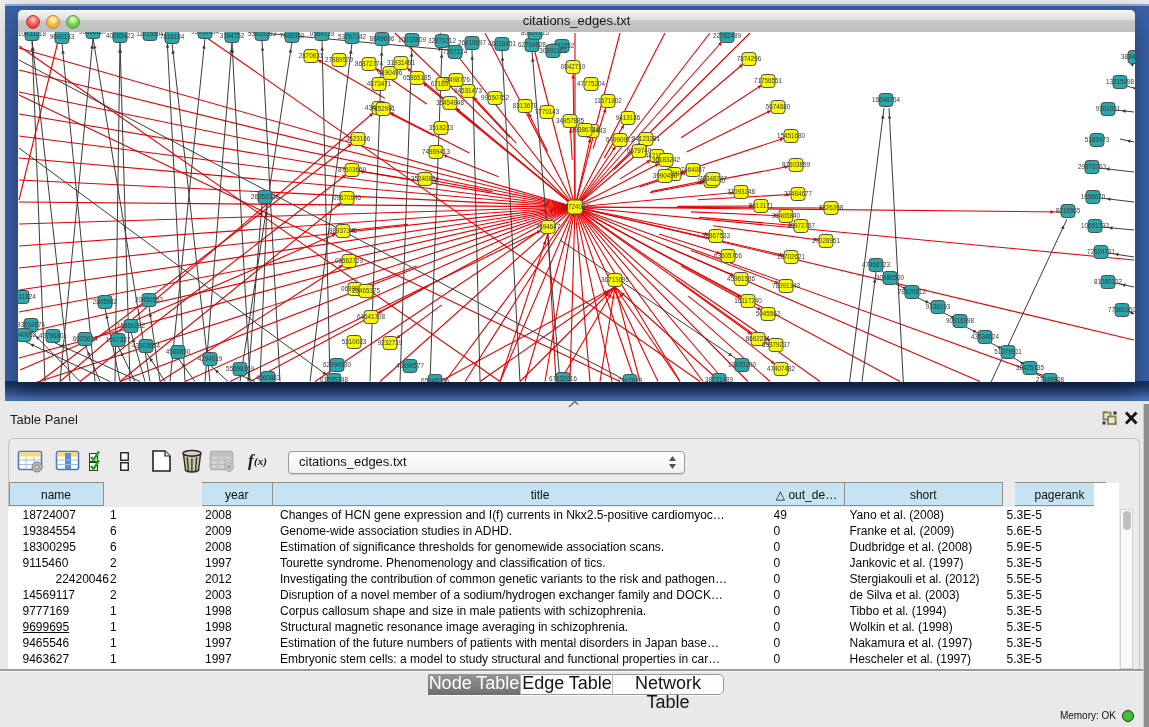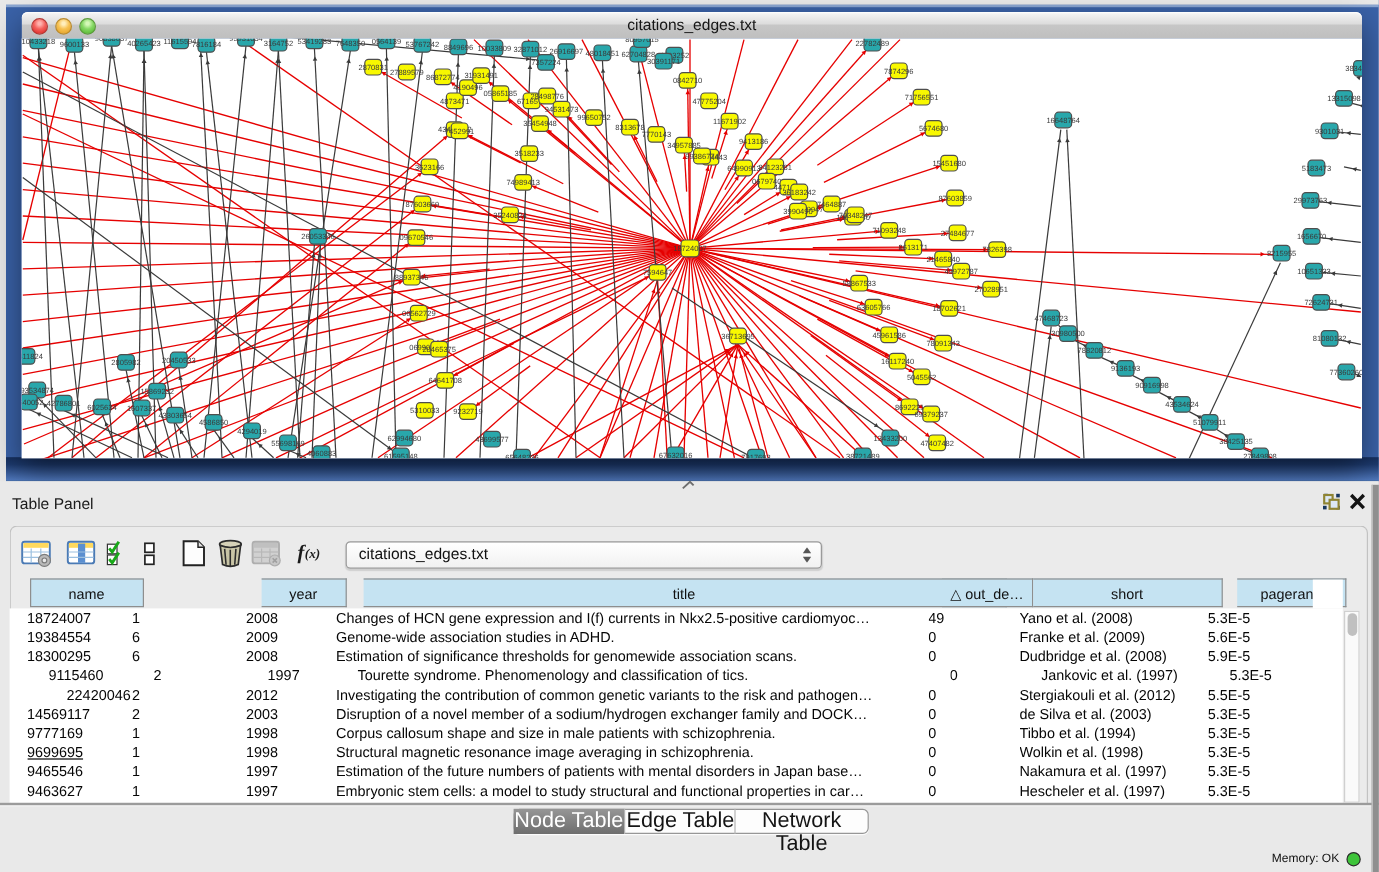--- a/index.html
+++ b/index.html
@@ -753,25 +753,25 @@
   <text x="6" y="15" font-family="Liberation Serif, serif" font-style="italic" font-weight="bold" font-size="11" fill="#1a1a1a">(x)</text>
  </g>
 </svg>
 <div class="abs" id="dropdown">
     <div class="abs" id="ddtext">citations_edges.txt</div>
   <svg class="abs" style="right:7px;top:4px" width="9" height="13">
       <path d="M4.5 0 L8 5 L1 5 Z" fill="#555"></path>
       <path d="M4.5 13 L8 8 L1 8 Z" fill="#555"></path>
     </svg>
 </div>
-<div class="abs" id="thead" style="left:16px;top:482px;padding-left:40px;">
+<div class="abs" id="thead" style="left:0;top:482px;padding-left:40px;">
     <div class="th" style="left:8.5px;width:95px;border-left:1px solid #8e8e8e;">name</div>
     <div class="th" style="left:103.5px;width:98.5px;margin-top:32px;">in_degree</div>
     <div class="th" style="left:202px;width:70.5px;">year</div>
-    <div class="th" style="left:272.5px;width:536px;margin-left:14px;">title</div>
+    <div class="th" style="left:272.5px;width:536px;">title</div>
     <div class="th" style="left:769px;width:76px;">△ out_de…</div>
     <div class="th" style="left:845px;width:157.5px;">short</div>
     <div class="th" style="left:1002.5px;width:91px;margin-left:12px;">pagerank</div>
   </div>
 <div class="abs" id="tbody">
     <div class="tr" style="top:0px;">
       <div class="td" style="left:14.5px;width:85px;">18724007</div>
       <div class="td" style="left:102px;width:90px;">1</div>
       <div class="td" style="left:197px;width:70px;">2008</div>
       <div class="td" style="left:272px;width:488px;">Changes of HCN gene expression and I(f) currents in Nkx2.5-positive cardiomyoc…</div>
@@ -790,21 +790,21 @@
     </div>
     <div class="tr" style="top:32px;">
       <div class="td" style="left:14.5px;width:85px;">18300295</div>
       <div class="td" style="left:102px;width:90px;">6</div>
       <div class="td" style="left:197px;width:70px;">2008</div>
       <div class="td" style="left:272px;width:488px;">Estimation of significance thresholds for genomewide association scans.</div>
       <div class="td" style="left:765.5px;width:72px;">0</div>
       <div class="td" style="left:841.5px;width:153px;">Dudbridge et al. (2008)</div>
       <div class="td" style="left:998.5px;width:90px;">5.9E-5</div>
     </div>
-    <div class="tr" style="top:48px;margin-left:18px;">
+    <div class="tr" style="top:48px;">
       <div class="td" style="left:14.5px;width:85px;">9115460</div>
       <div class="td" style="left:102px;width:90px;">2</div>
       <div class="td" style="left:197px;width:70px;">1997</div>
       <div class="td" style="left:272px;width:488px;">Tourette syndrome. Phenomenology and classification of tics.</div>
       <div class="td" style="left:765.5px;width:72px;">0</div>
       <div class="td" style="left:841.5px;width:153px;">Jankovic et al. (1997)</div>
       <div class="td" style="left:998.5px;width:90px;">5.3E-5</div>
     </div>
     <div class="tr" style="top:64px;">
       <div class="td" style="left:14.5px;width:85px;margin-left:33px;">22420046</div>

